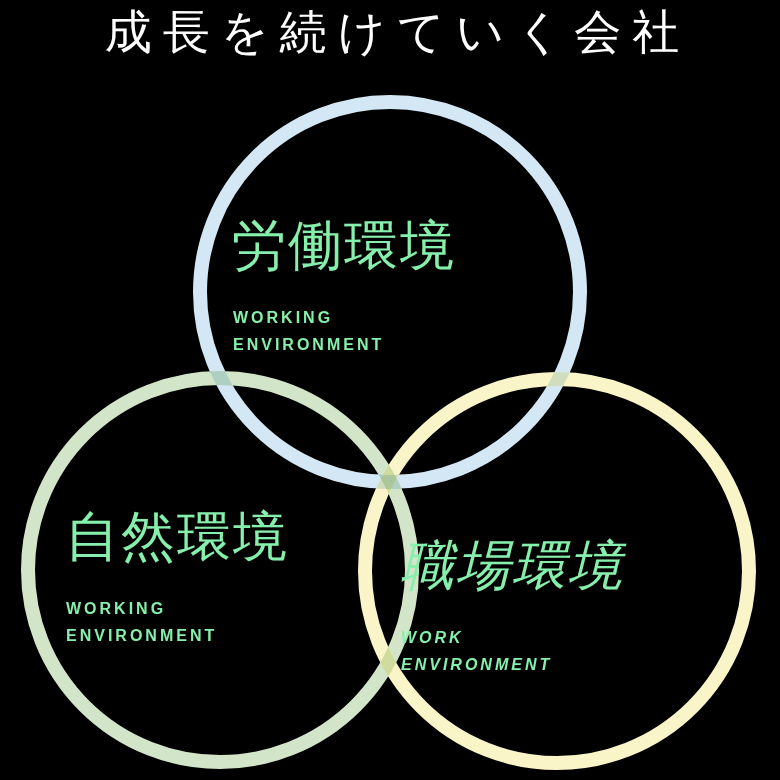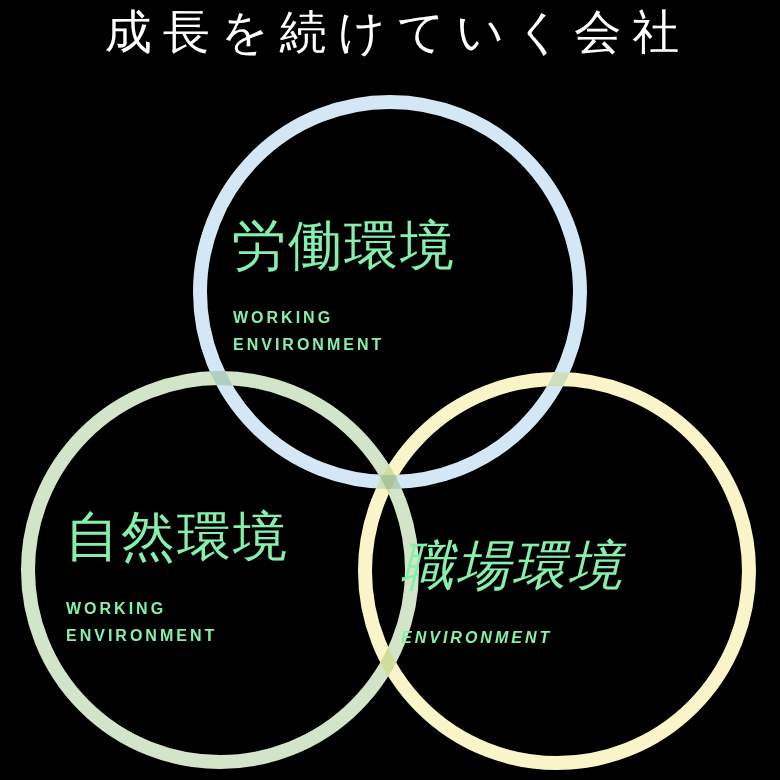--- a/index.html
+++ b/index.html
@@ -115,17 +115,18 @@
     <div class="ja">自然環境</div>
     <div class="en">
       <div>WORKING</div>
       <div>ENVIRONMENT</div>
     </div>
   </div>
 
   <div class="circle-label label-work">
     <div class="ja">職場環境</div>
     <div class="en">
+      <div>WORK</div>
       <div>ENVIRONMENT</div>
     </div>
   </div>
 
 </div>
 
 </body></html>

